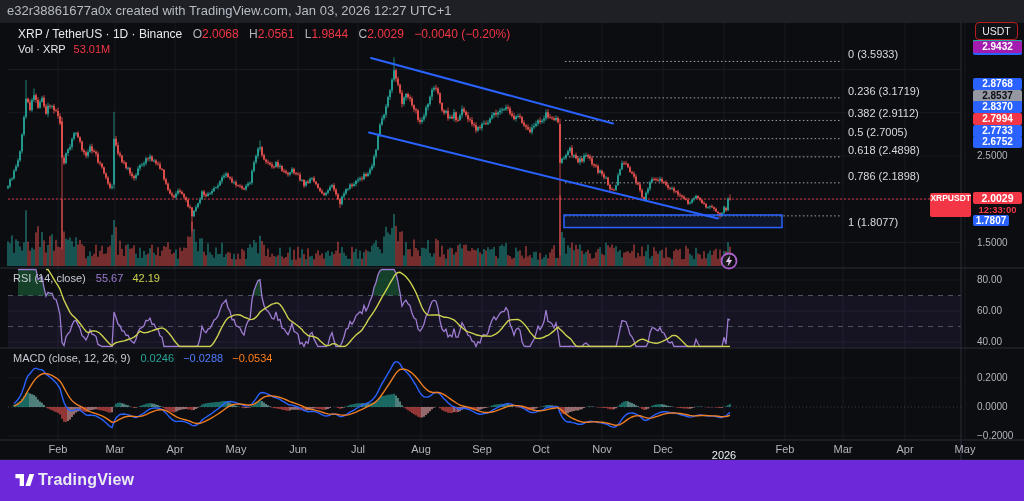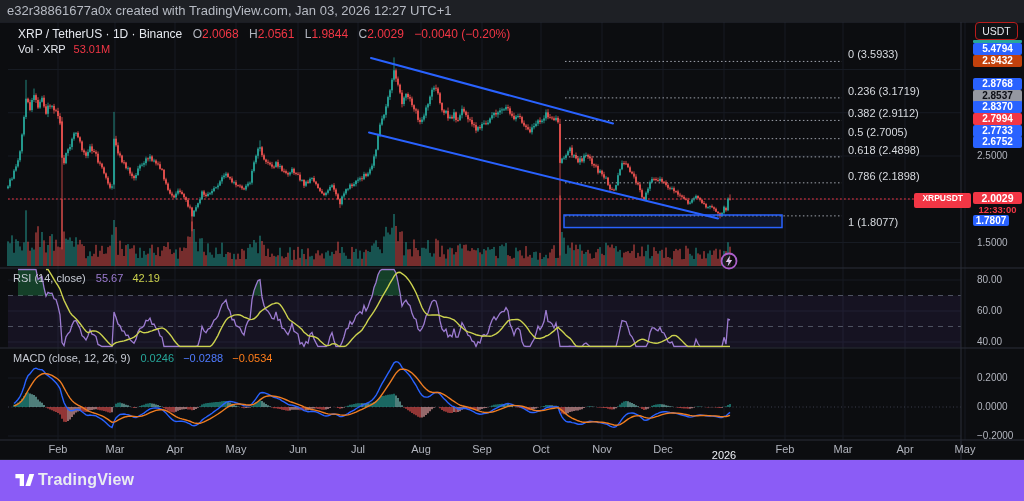--- a/index.html
+++ b/index.html
@@ -20,28 +20,28 @@
   .gv{color:#26a69a;margin-left:7px;} .bv{color:#4f7bff;margin-left:6px;} .ov{color:#ff7d1a;margin-left:6px;}
   .axis-label{position:absolute;left:977px;font-size:10px;color:#b2b5be;}
   .fib-label{position:absolute;left:848px;font-size:11px;color:#d8dbe0;white-space:nowrap;}
   .badge{position:absolute;left:973px;width:49px;height:12px;border-radius:2px;font-size:10px;
     font-weight:bold;color:#fff;text-align:center;line-height:12px;}
   .month{position:absolute;top:443px;transform:translateX(-50%);font-size:11px;color:#b2b5be;}
   .month.bright{color:#eef1f6;margin-top:6px;}
   #usdt-btn{left:975px;top:22px;width:41px;height:16px;background:#101114;border:1px solid #b91c1c;
     border-radius:4px;color:#e6e9ef;font-size:10.5px;text-align:center;line-height:16px;}
   #green-sliver{left:973px;top:40px;width:49px;height:3px;background:#26a69a;border-radius:1px;}
-  #symbol-chip{right:53px;top:193px;height:15px;background:#f23645;border-radius:2px;color:#fff;
-    font-size:8.5px;font-weight:bold;line-height:11px;padding:0 8px;}
+  #symbol-chip{right:53px;top:193px;height:24px;background:#f23645;border-radius:2px;color:#fff;
+    font-size:8.5px;font-weight:bold;line-height:11px;padding:0 0;}
   #price-chip{left:973px;top:192px;width:49px;height:12px;background:#f23645;border-radius:2px;
     color:#fff;font-size:10.5px;font-weight:bold;text-align:center;line-height:12px;}
   #countdown{left:973px;top:204px;width:49px;text-align:center;color:#f23645;font-size:9.5px;font-weight:bold;}
   #low-chip{left:973px;top:215px;width:36px;height:11px;background:#2962ff;border-radius:2px;color:#fff;
     font-size:10px;font-weight:bold;text-align:center;line-height:11px;}
-  #footer{left:0;top:460px;width:1024px;height:41px;background:#8b5cf6;text-decoration:underline;}
+  #footer{left:0;top:460px;width:1024px;height:41px;background:#6d28d9;text-decoration:underline;}
   #brand{position:absolute;left:38px;top:11px;color:#e9ecf1;font-size:16px;font-weight:bold;letter-spacing:.2px;}
   #flash-btn{left:719px;top:251px;width:20px;height:20px;}
 </style>
 </head>
 <body>
 
 <div id="stage">
   <svg id="chart-svg" class="abs" width="1024" height="501">
       <line x1="58" y1="22" x2="58" y2="440" stroke="#171b23" stroke-width="1"></line>
       <line x1="115" y1="22" x2="115" y2="440" stroke="#171b23" stroke-width="1"></line>
@@ -1568,21 +1568,21 @@
     <span>MACD (close, 12, 26, 9)</span>
     <span class="gv">0.0246</span>
     <span class="bv">−0.0288</span>
     <span class="ov">−0.0534</span>
   </div>
 
   <div id="usdt-btn" class="abs">USDT</div>
   <div id="green-sliver" class="abs"></div>
   <div id="badges">
       <div class="badge" style="top: 43px; background: rgb(41, 98, 255); color: rgb(255, 255, 255);">5.4794</div>
-      <div class="badge" style="top: 55px; background: #c2410c; color: rgb(255, 255, 255);">2.9432</div>
+      <div class="badge" style="top: 41px; background: #a21caf; color: rgb(255, 255, 255);">2.9432</div>
       <div class="badge" style="top: 66.5px; background: rgb(41, 98, 255); color: rgb(255, 255, 255); margin-top: 32px;">2.8885</div>
       <div class="badge" style="top: 78px; background: rgb(41, 98, 255); color: rgb(255, 255, 255);">2.8768</div>
       <div class="badge" style="top: 89.5px; background: rgb(149, 152, 161); color: rgb(12, 14, 21);">2.8537</div>
       <div class="badge" style="top: 101px; background: rgb(41, 98, 255); color: rgb(255, 255, 255);">2.8370</div>
       <div class="badge" style="top: 113px; background: rgb(242, 54, 69); color: rgb(255, 255, 255);">2.7994</div>
       <div class="badge" style="top: 124.5px; background: rgb(41, 98, 255); color: rgb(255, 255, 255);">2.7733</div>
       <div class="badge" style="top: 136px; background: rgb(41, 98, 255); color: rgb(255, 255, 255);">2.6752</div>
     </div>
   <div id="symbol-chip" class="abs">XRPUSDT</div>
   <div id="price-chip" class="abs">2.0029</div>

